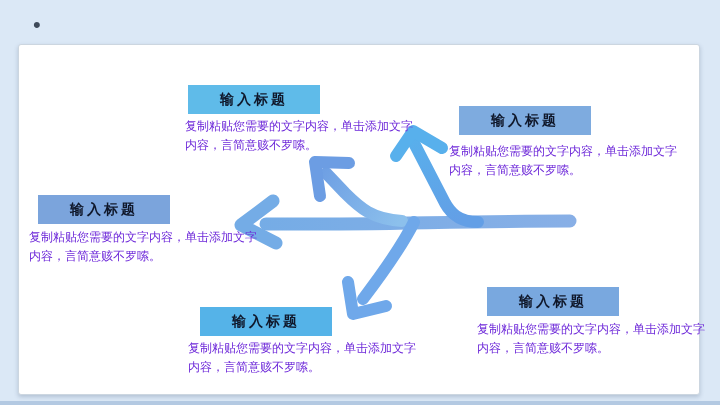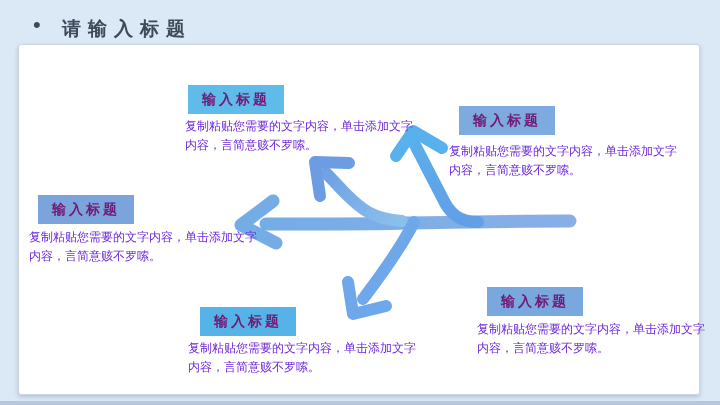--- a/index.html
+++ b/index.html
@@ -33,23 +33,23 @@
   .bottom-strip {
     position: absolute; left: 0; bottom: 0;
     width: 720px; height: 4px;
     background: #b3c9e2;
   }
   
   .arrows { position: absolute; left: 0; top: 0; width: 720px; height: 405px; pointer-events: none; }
   
   .item-label {
     position: absolute;
-    width: 96px; height: 29px;
+    width: 132px; height: 29px;
     display: flex; align-items: center; justify-content: center;
-    color: #701a75; font-size: 14px; font-weight: bold; letter-spacing: 3px;
+    color: #0f172a; font-size: 14px; font-weight: bold; letter-spacing: 3px;
     white-space: nowrap;
   }
   .item-desc {
     position: absolute;
     font-size: 12px; line-height: 19px; color: #6d28d9;
   }
   .item-desc div { white-space: nowrap; }
   .pos-label-1 { left: 188px; top: 85px; }
   .pos-desc-1  { left: 185px; top: 117px; }
   .pos-label-2 { left: 459px; top: 106px; }
@@ -61,21 +61,20 @@
   .pos-label-5 { left: 487px; top: 287px; }
   .pos-desc-5  { left: 477px; top: 320px; }
 </style>
 </head>
 <body>
 
 <div class="stage">
 
   <div class="header">
     <span class="bullet">•</span>
-    <span class="slide-title">请输入标题</span>
   </div>
 
   <div class="card"></div>
 
   <svg class="arrows" viewBox="0 0 720 405">
     <defs>
       <linearGradient id="gmain" x1="241" y1="0" x2="578" y2="0" gradientUnits="userSpaceOnUse">
         <stop offset="0" stop-color="#74ace6"></stop>
         <stop offset="1" stop-color="#88afe6"></stop>
       </linearGradient>

